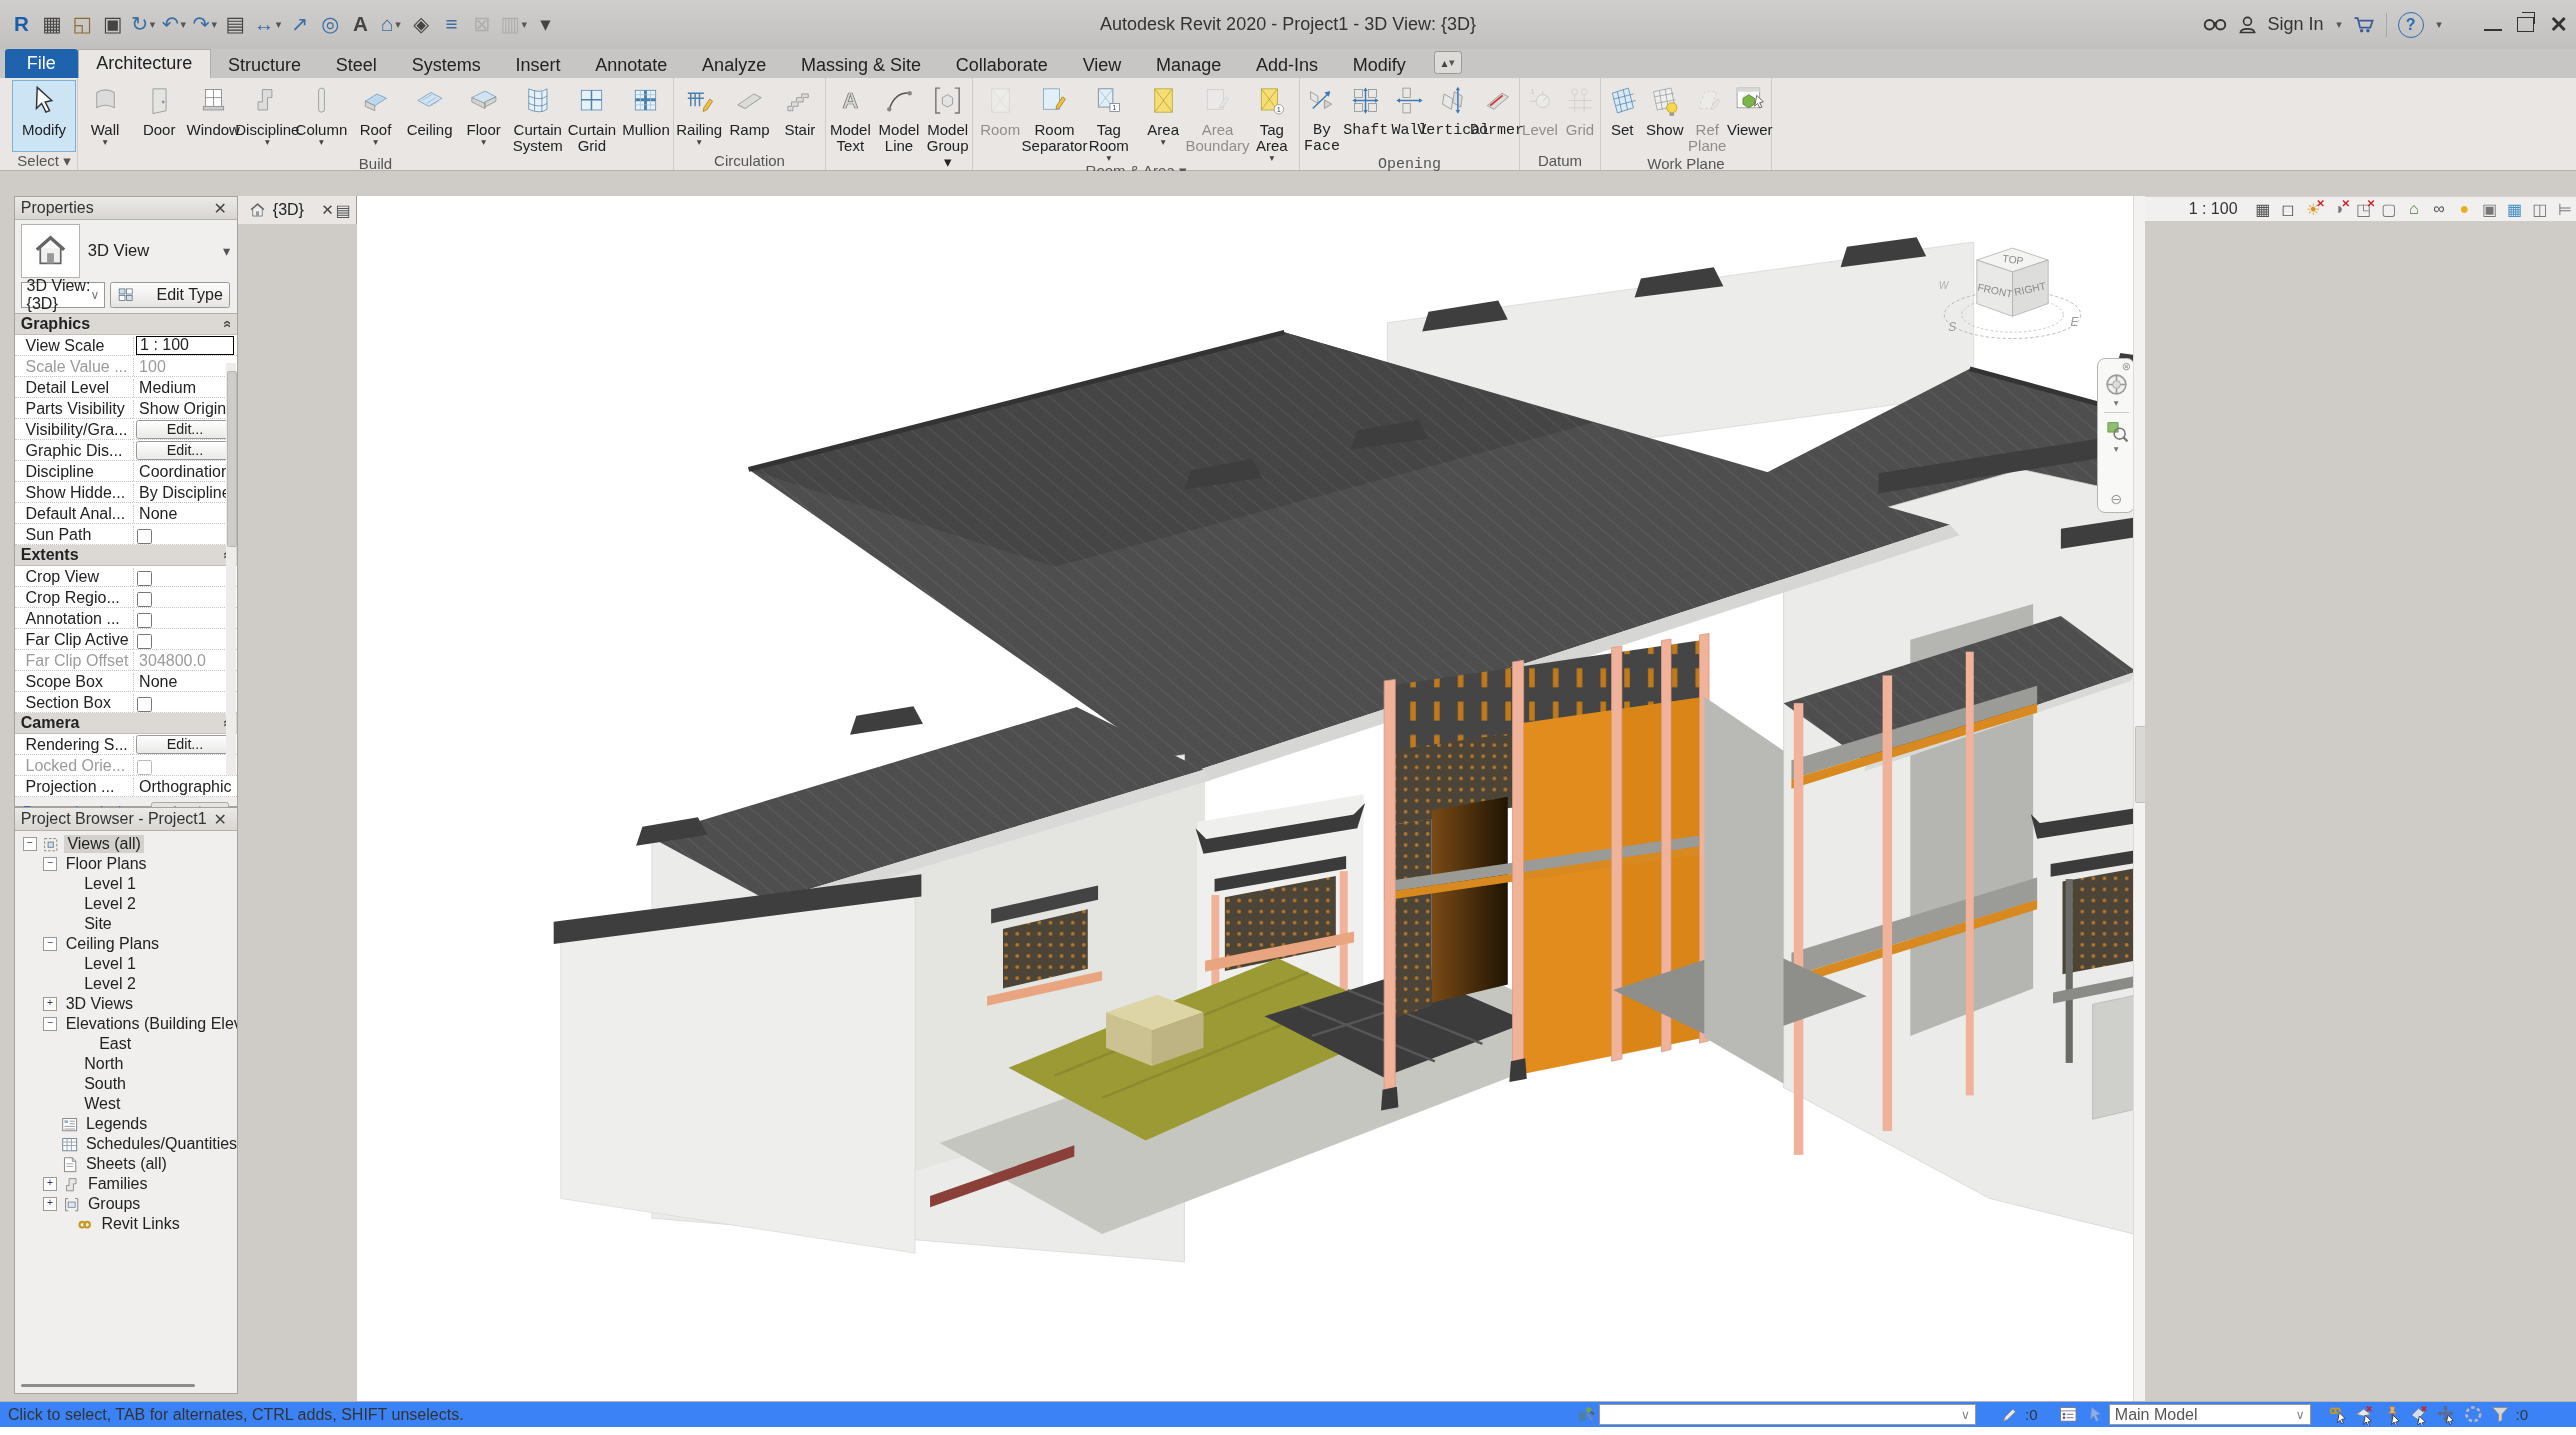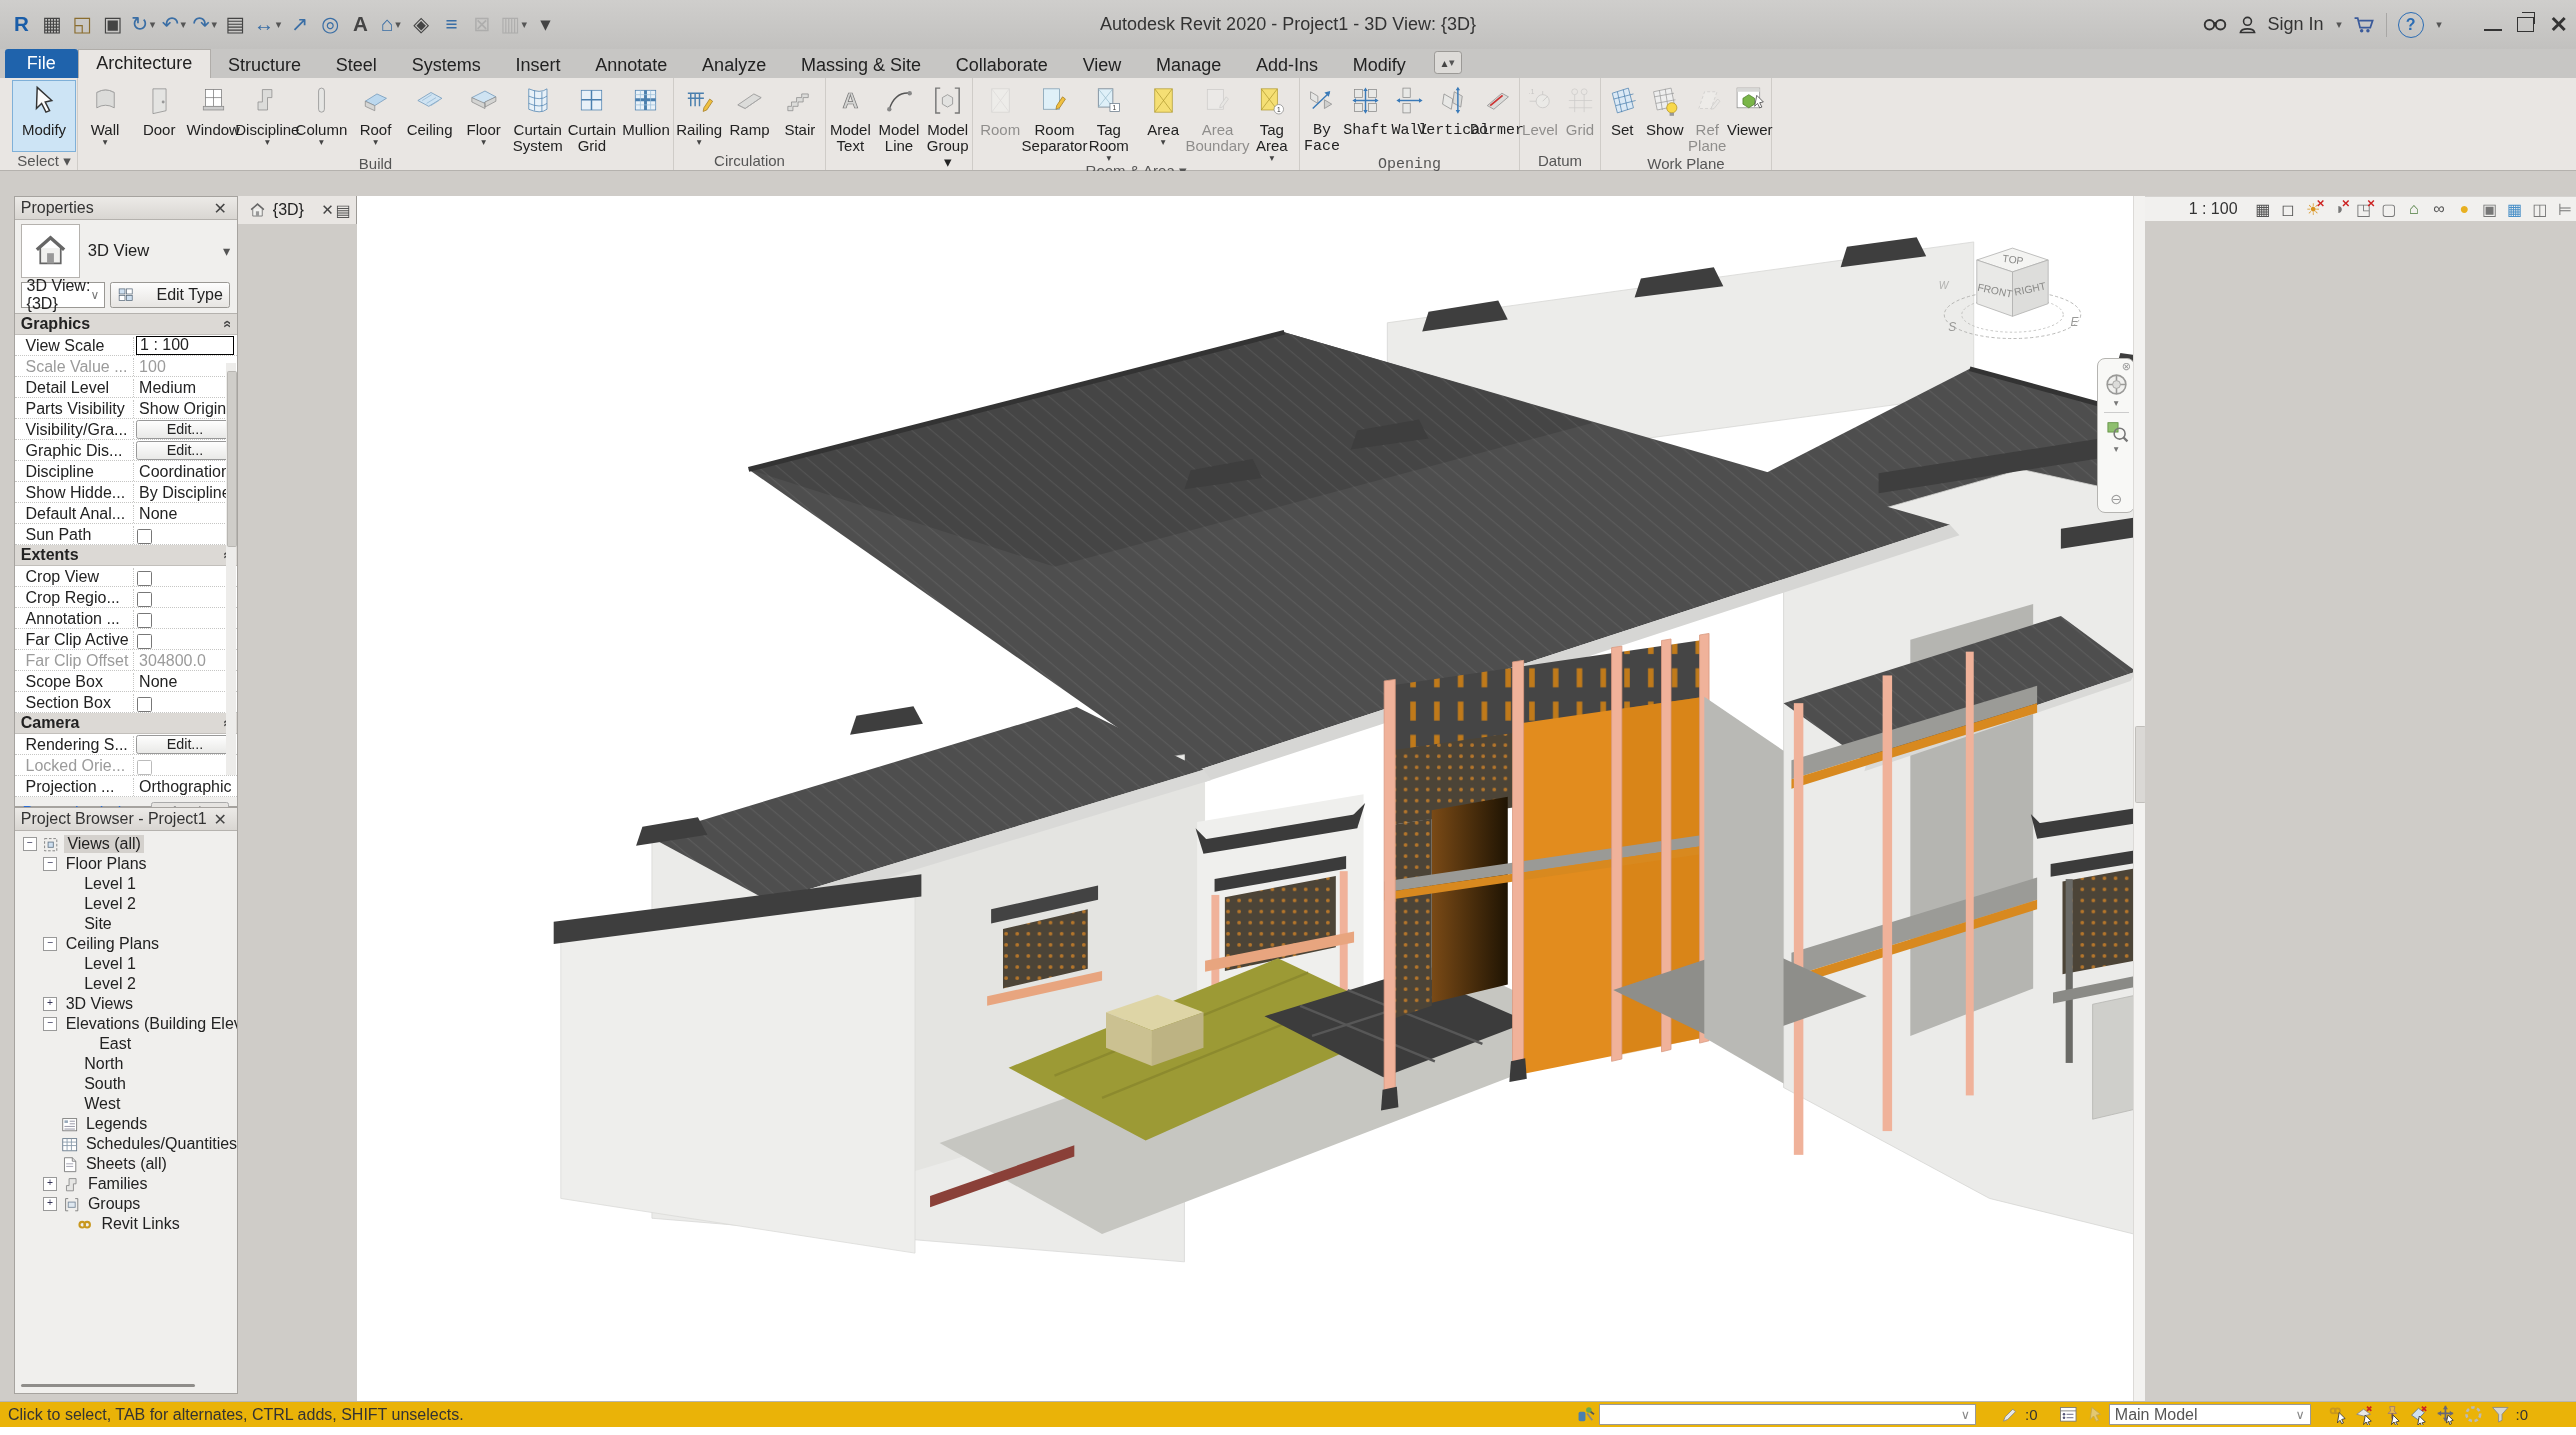--- a/index.html
+++ b/index.html
@@ -116,21 +116,21 @@
   #navbar .minus{margin-top:auto;margin-bottom:4.8px;color:#999;font-size:14.3px}
   #cscroll{position:absolute;right:0;top:0;bottom:0;width:10.3px;background:#f3f2f0;border-left:0.8px solid #dcdad7}
   #cscroll .thumb{position:absolute;left:0.8px;top:44%;width:8.7px;height:75px;background:#dad8d5;border:0.8px solid #c0beba;border-radius:1.6px}
   
   #vcb{height:24px;background:#f1f0ee;border-top:0.8px solid #d5d3d0;display:flex;align-items:center;
        padding-left:44px;gap:3.2px;font-size:16px;color:#333}
   #vcb .scale{margin-right:11px}
   .vcb-ic{position:relative;width:22px;height:20.6px;display:inline-flex;align-items:center;justify-content:center;font-size:16px}
   .vcb-ic .ovl{position:absolute;right:-0.8px;top:-1.6px;font-size:10.3px;color:#c22;font-weight:bold}
   
-  #statusbar{position:absolute;left:0;top:1230px;width:100%;height:25px;background:#eab308;border-top:0.8px solid #b8b5b1;
+  #statusbar{position:absolute;left:0;top:1230px;width:100%;height:25px;background:#3b82f6;border-top:0.8px solid #b8b5b1;
              display:flex;align-items:center;font-size:16px;color:#333}
   #status-hint{margin-left:8px;white-space:nowrap}
   .sic{width:27px;height:22px;display:inline-flex;align-items:center;justify-content:center;flex:none}
   .sic svg{width:20.6px;height:20.6px}
   .sdrop{height:19px;background:#fff;border:0.8px solid #999;display:flex;align-items:center;justify-content:flex-end;
          padding:0 4.8px;color:#888;font-size:12.7px}
   #ws-drop{width:365px}
   #do-drop{width:190px;justify-content:space-between;color:#555;font-size:16px}
   .cnt{font-size:15px;color:#333;margin-left:1.6px}
   #bottomstrip{position:absolute;left:0;top:1256px;width:100%;height:8.7px;background:#fff}

